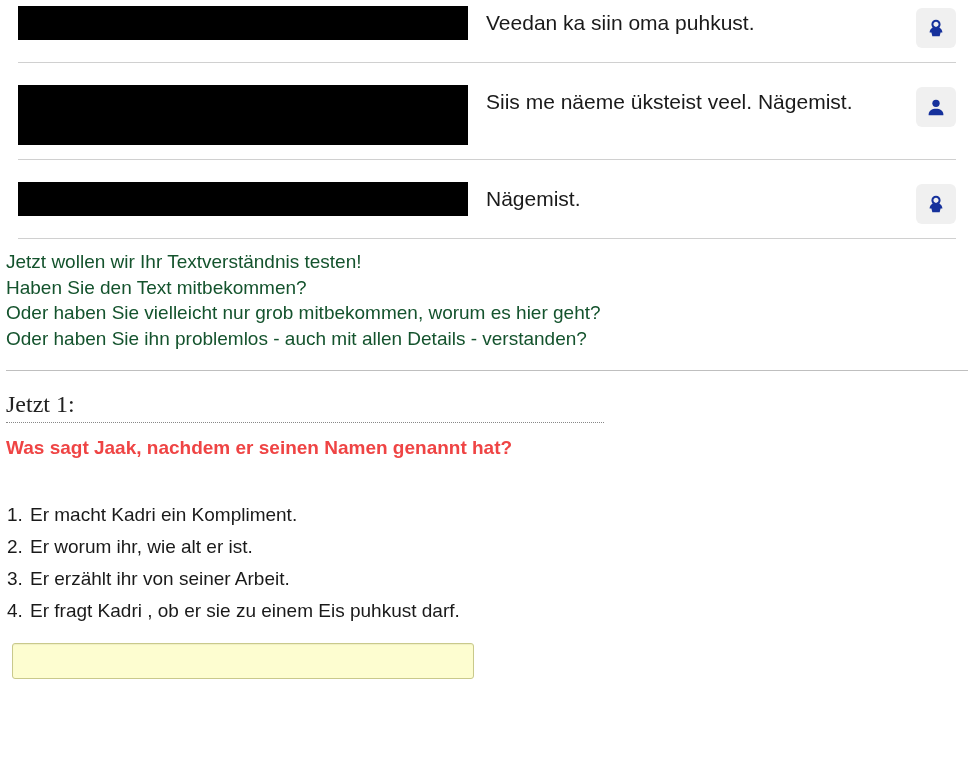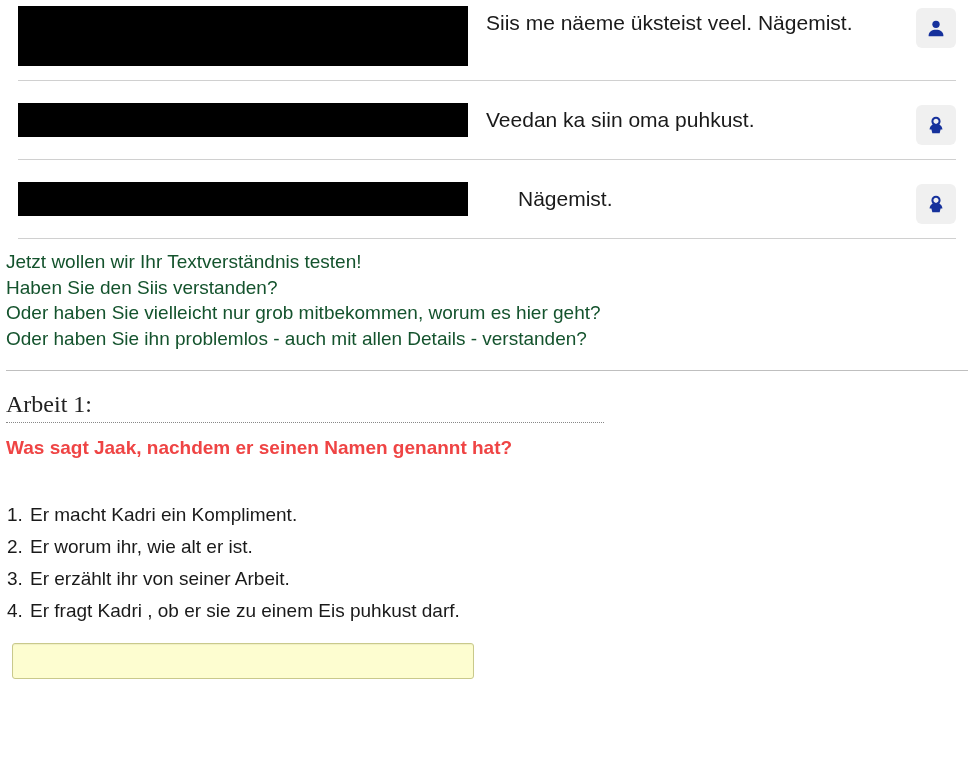--- a/index.html
+++ b/index.html
@@ -16,21 +16,21 @@
     margin-left: 18px;
     margin-right: 18px;
   }
   .dialog-row {
     display: flex;
     align-items: flex-start;
     padding: 6px 0 14px 0;
     border-bottom: 1px solid #d0d0d0;
     margin-bottom: 16px;
   }
-  .dialog-row:last-child { margin-bottom: 10px; gap: 32px; }
+  .dialog-row:last-child { margin-bottom: 10px; }
   .black-box {
     width: 450px;
     height: 34px;
     background: #000;
     flex: 0 0 450px;
     margin-right: 18px;
   }
   .black-box.tall {
     height: 60px;
   }
@@ -112,60 +112,60 @@
     margin-left: 6px;
     outline: none;
     box-shadow: inset 0 1px 1px rgba(0,0,0,0.06);
   }
 </style>
 </head>
 <body>
 
 <div class="dialog-block" id="dialog-block">
     <div class="dialog-row">
+      <div class="black-box"></div>
+      <div class="utterance">Veedan ka siin oma puhkust.</div>
+      <div class="avatar">
+        <svg viewBox="0 0 24 24" fill="#16319c">
+          <path d="M12 3c-2.8 0-5 2.2-5 5 0 1.3.5 2.5 1.3 3.4C6.5 12.4 5 14.6 5 17h2l1 4h8l1-4h2c0-2.4-1.5-4.6-3.3-5.6.8-.9 1.3-2.1 1.3-3.4 0-2.8-2.2-5-5-5zm0 2.2c1.5 0 2.8 1.3 2.8 2.8S13.5 10.8 12 10.8 9.2 9.5 9.2 8 10.5 5.2 12 5.2z"></path>
+        </svg>
+      </div>
+    </div>
+    <div class="dialog-row">
       <div class="black-box tall"></div>
       <div class="utterance justified">Siis me näeme üksteist veel. Nägemist.</div>
       <div class="avatar">
         <svg viewBox="0 0 24 24" fill="#16319c">
           <circle cx="12" cy="8" r="4"></circle>
           <path d="M4 20c0-3.9 3.6-6 8-6s8 2.1 8 6v1H4v-1z"></path>
-        </svg>
-      </div>
-    </div>
-    <div class="dialog-row">
-      <div class="black-box"></div>
-      <div class="utterance">Veedan ka siin oma puhkust.</div>
-      <div class="avatar">
-        <svg viewBox="0 0 24 24" fill="#16319c">
-          <path d="M12 3c-2.8 0-5 2.2-5 5 0 1.3.5 2.5 1.3 3.4C6.5 12.4 5 14.6 5 17h2l1 4h8l1-4h2c0-2.4-1.5-4.6-3.3-5.6.8-.9 1.3-2.1 1.3-3.4 0-2.8-2.2-5-5-5zm0 2.2c1.5 0 2.8 1.3 2.8 2.8S13.5 10.8 12 10.8 9.2 9.5 9.2 8 10.5 5.2 12 5.2z"></path>
         </svg>
       </div>
     </div>
     <div class="dialog-row">
       <div class="black-box"></div>
       <div class="utterance">Nägemist.</div>
       <div class="avatar">
         <svg viewBox="0 0 24 24" fill="#16319c">
           <path d="M12 3c-2.8 0-5 2.2-5 5 0 1.3.5 2.5 1.3 3.4C6.5 12.4 5 14.6 5 17h2l1 4h8l1-4h2c0-2.4-1.5-4.6-3.3-5.6.8-.9 1.3-2.1 1.3-3.4 0-2.8-2.2-5-5-5zm0 2.2c1.5 0 2.8 1.3 2.8 2.8S13.5 10.8 12 10.8 9.2 9.5 9.2 8 10.5 5.2 12 5.2z"></path>
         </svg>
       </div>
     </div>
   </div>
 
 <div class="intro-text" id="intro-text">
     <div>Jetzt wollen wir Ihr Textverständnis testen!</div>
-    <div>Haben Sie den Siis verstanden?</div>
+    <div>Haben Sie den Text mitbekommen?</div>
     <div>Oder haben Sie vielleicht nur grob mitbekommen, worum es hier geht?</div>
     <div>Oder haben Sie ihn problemlos - auch mit allen Details - verstanden?</div>
   </div>
 
 <hr class="big">
 
 <div class="question-block">
-  <div class="question-title">Arbeit 1:</div>
+  <div class="question-title">Jetzt 1:</div>
   <hr class="dotted">
   <div class="question-text">Was sagt Jaak, nachdem er seinen Namen genannt hat?</div>
   <ol class="choices" id="choice-list">
       <li>Er macht Kadri ein Kompliment.</li>
       <li>Er worum ihr, wie alt er ist.</li>
       <li>Er erzählt ihr von seiner Arbeit.</li>
       <li>Er fragt Kadri , ob er sie zu einem Eis puhkust darf.</li>
     </ol>
   <input type="text" class="answer-input" value="" style="">
 </div>

